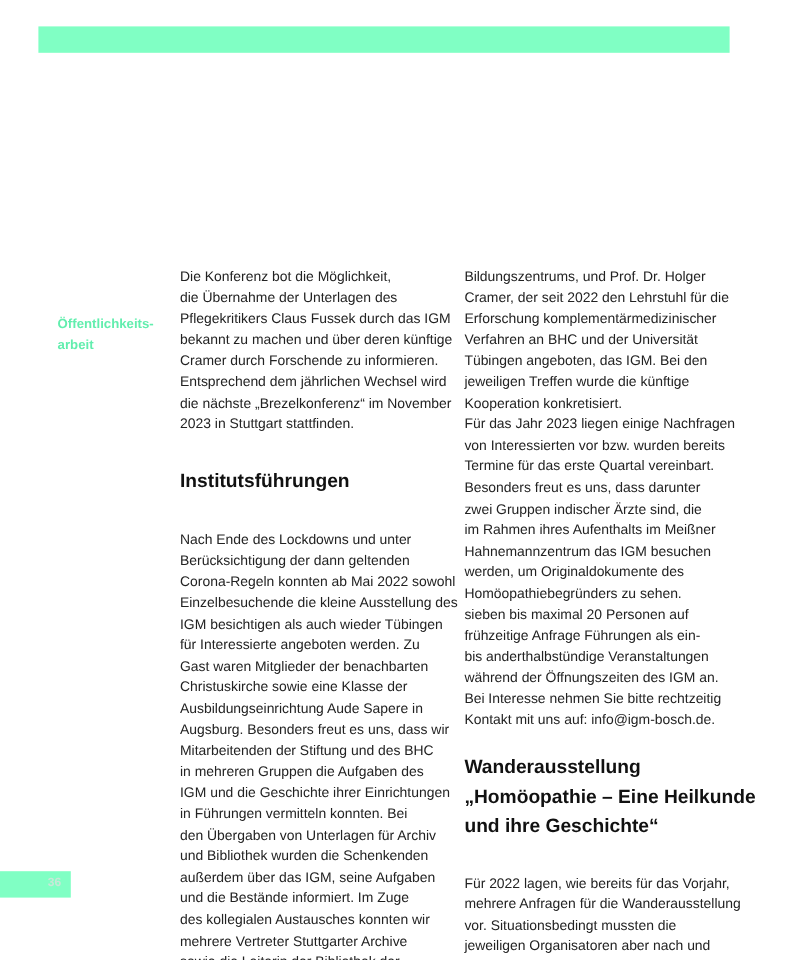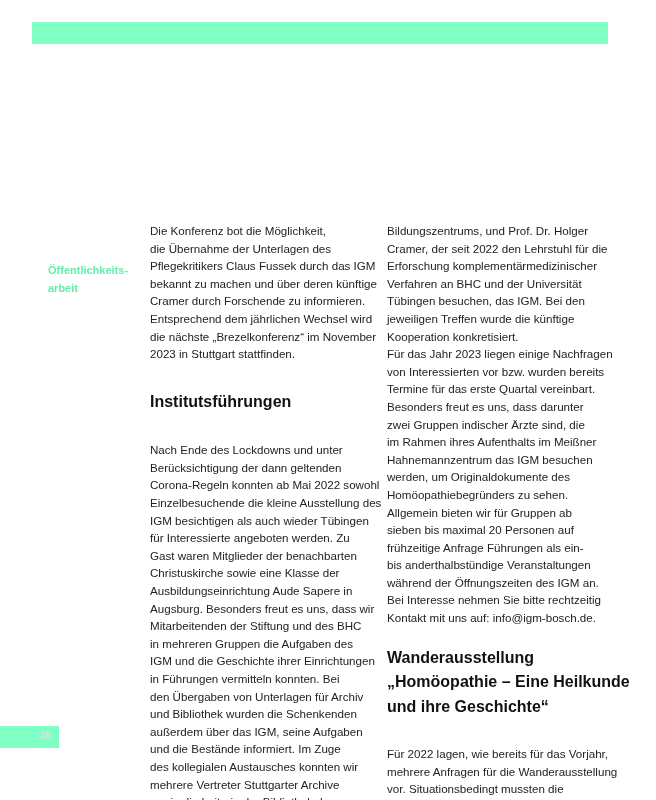--- a/index.html
+++ b/index.html
@@ -67,33 +67,32 @@
       <span class="line">sowie die Leiterin der Bibliothek der</span>
     </div>
 </div>
 
 <div class="col col2">
   <div id="c2-body">
       <span class="line">Bildungszentrums, und Prof. Dr. Holger</span>
       <span class="line">Cramer, der seit 2022 den Lehrstuhl für die</span>
       <span class="line">Erforschung komplementärmedizinischer</span>
       <span class="line">Verfahren an BHC und der Universität</span>
-      <span class="line">Tübingen besuchen, das IGM. Bei den</span>
+      <span class="line">Tübingen angeboten, das IGM. Bei den</span>
       <span class="line">jeweiligen Treffen wurde die künftige</span>
       <span class="line">Kooperation konkretisiert.</span>
       <span class="line">Für das Jahr 2023 liegen einige Nachfragen</span>
       <span class="line">von Interessierten vor bzw. wurden bereits</span>
       <span class="line">Termine für das erste Quartal vereinbart.</span>
       <span class="line">Besonders freut es uns, dass darunter</span>
       <span class="line">zwei Gruppen indischer Ärzte sind, die</span>
       <span class="line">im Rahmen ihres Aufenthalts im Meißner</span>
       <span class="line">Hahnemannzentrum das IGM besuchen</span>
       <span class="line">werden, um Originaldokumente des</span>
       <span class="line">Homöopathiebegründers zu sehen.</span>
-      <span class="line">Allgemein bieten wir für Gruppen ab</span>
       <span class="line">sieben bis maximal 20 Personen auf</span>
       <span class="line">frühzeitige Anfrage Führungen als ein-</span>
       <span class="line">bis anderthalbstündige Veranstaltungen</span>
       <span class="line">während der Öffnungszeiten des IGM an.</span>
       <span class="line">Bei Interesse nehmen Sie bitte rechtzeitig</span>
       <span class="line">Kontakt mit uns auf: info@igm-bosch.de.</span>
     </div>
   <div class="sp-c"></div>
   <div id="c2-heading">
       <span class="h">Wanderausstellung</span>

